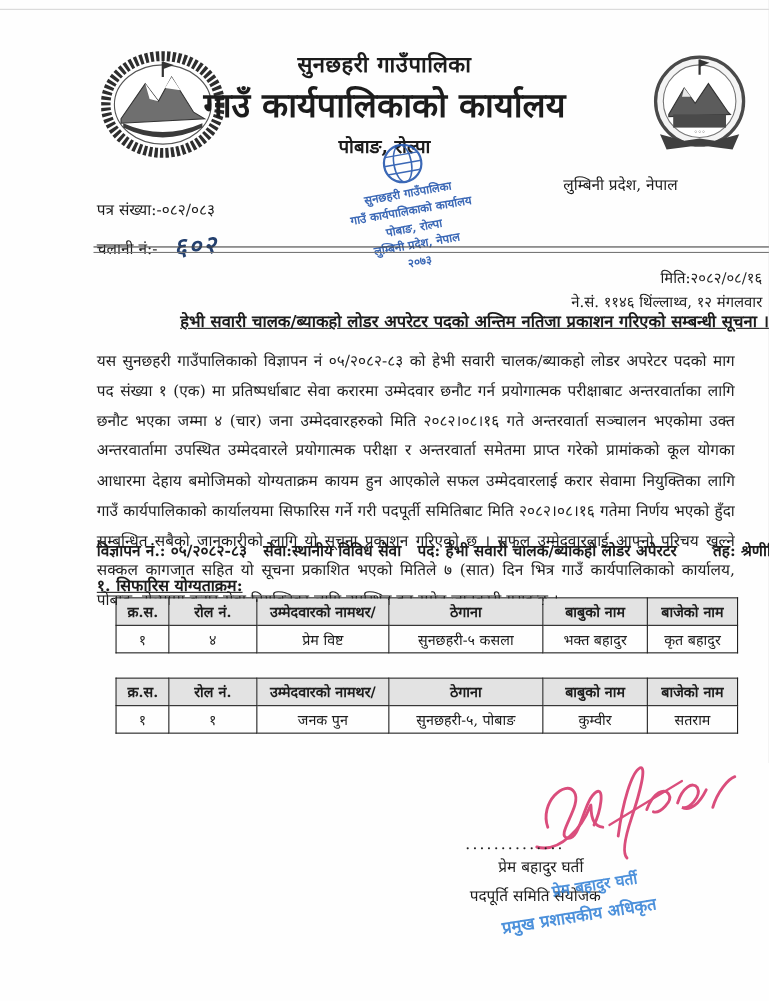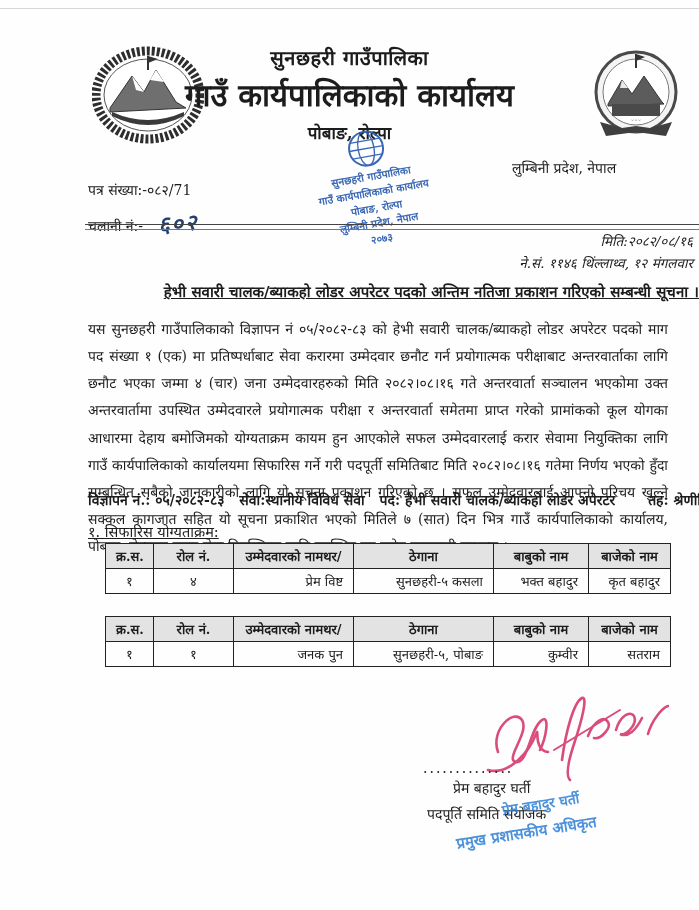--- a/index.html
+++ b/index.html
@@ -32,52 +32,52 @@
   
   .meta-left{position:absolute;left:88px;top:180px;font-size:14px;}
   .meta-left .row2{margin-top:8px;}
   .chalani-hand{
     display:inline-block;font-size:22px;color:#24406e;
     transform:rotate(-4deg);font-style:italic;font-weight:bold;letter-spacing:2px;
     margin-left:10px;
   }
   .rule{position:absolute;left:85px;top:224px;width:614px;height:4px;
     border-top:1.5px solid #444;border-bottom:1px solid #777;}
-  .meta-right{position:absolute;right:6px;top:231px;text-align:right;font-size:13.5px;line-height:1.6;font-style:italic;}
+  .meta-right{position:absolute;right:6px;top:243px;text-align:right;font-size:13.5px;line-height:1.6;}
 
   
   .title{
     position:absolute;left:0;top:281px;width:100%;text-align:right;
     font-size:15px;font-weight:bold;text-decoration:underline;
   }
   .body-text{
     position:absolute;left:88px;top:316px;width:580px;
     font-size:14px;line-height:1.94;text-align:justify;
   }
   .advert{
     position:absolute;left:88px;top:490px;width:600px;
     font-size:14px;font-weight:bold;white-space:nowrap;
   }
   .advert .lbl{font-weight:bold;}
   .advert .gap{display:inline-block;width:10px;}
   .advert .gap-big{display:inline-block;width:28px;}
 
   
-  .sec1{position:absolute;left:88px;top:521px;font-size:14.5px;font-weight:normal;text-decoration:underline;}
+  .sec1{position:absolute;left:88px;top:521px;font-size:14.5px;font-weight:bold;text-decoration:underline;}
   .sec2{position:absolute;left:88px;top:594px;font-size:14.5px;font-weight:bold;text-decoration:underline;}
   table.results{
     position:absolute;left:105px;border-collapse:collapse;width:565px;
     font-size:13px;table-layout:fixed;
   }
   .tbl1{top:543px;} .tbl2{top:616px;}
   table.results th,table.results td{
     border:1px solid #222;padding:2px 10px;height:20px;overflow:hidden;white-space:nowrap;
   }
   table.results th{background:#e3e3e3;font-weight:bold;text-align:center;}
-  td.c{text-align:center;} td.l{text-align:right;}
+  td.c{text-align:center;} td.l{text-align:center;}
 
   
   .sig-block{position:absolute;left:415px;top:690px;width:270px;height:170px;}
   .sig-ink{position:absolute;left:55px;top:0;}
   .sig-dots{position:absolute;left:8px;top:70px;font-size:14px;letter-spacing:2px;color:#222;}
   .sig-name{position:absolute;left:38px;top:88px;font-size:14px;}
   .sig-role{position:absolute;left:12px;top:114px;font-size:14px;}
   .sig-stamp{
     position:absolute;left:38px;top:100px;width:230px;color:#2f7fd6;
     transform:rotate(-9deg);font-weight:bold;opacity:.85;
@@ -134,21 +134,21 @@
       <line x1="5" y1="28" x2="35" y2="28" stroke="#2b5cb0" stroke-width="1.2"></line>
     </svg>
     <div class="s-line">सुनछहरी गाउँपालिका</div>
     <div class="s-line">गाउँ कार्यपालिकाको कार्यालय</div>
     <div class="s-line">पोबाङ, रोल्पा</div>
     <div class="s-line">लुम्बिनी प्रदेश, नेपाल</div>
     <div class="s-line">२०७३</div>
   </div>
 
   <div class="meta-left">
-    <div>पत्र संख्या:-०८२/71</div>
+    <div>पत्र संख्या:-०८२/०८३</div>
     <div class="row2">
       <span>चलानी नं:-</span>
       <span class="chalani-hand">६०२</span>
     </div>
   </div>
 
   <div class="rule"></div>
 
   <div class="meta-right">
     <div>मिति:२०८२/०८/१६</div>

